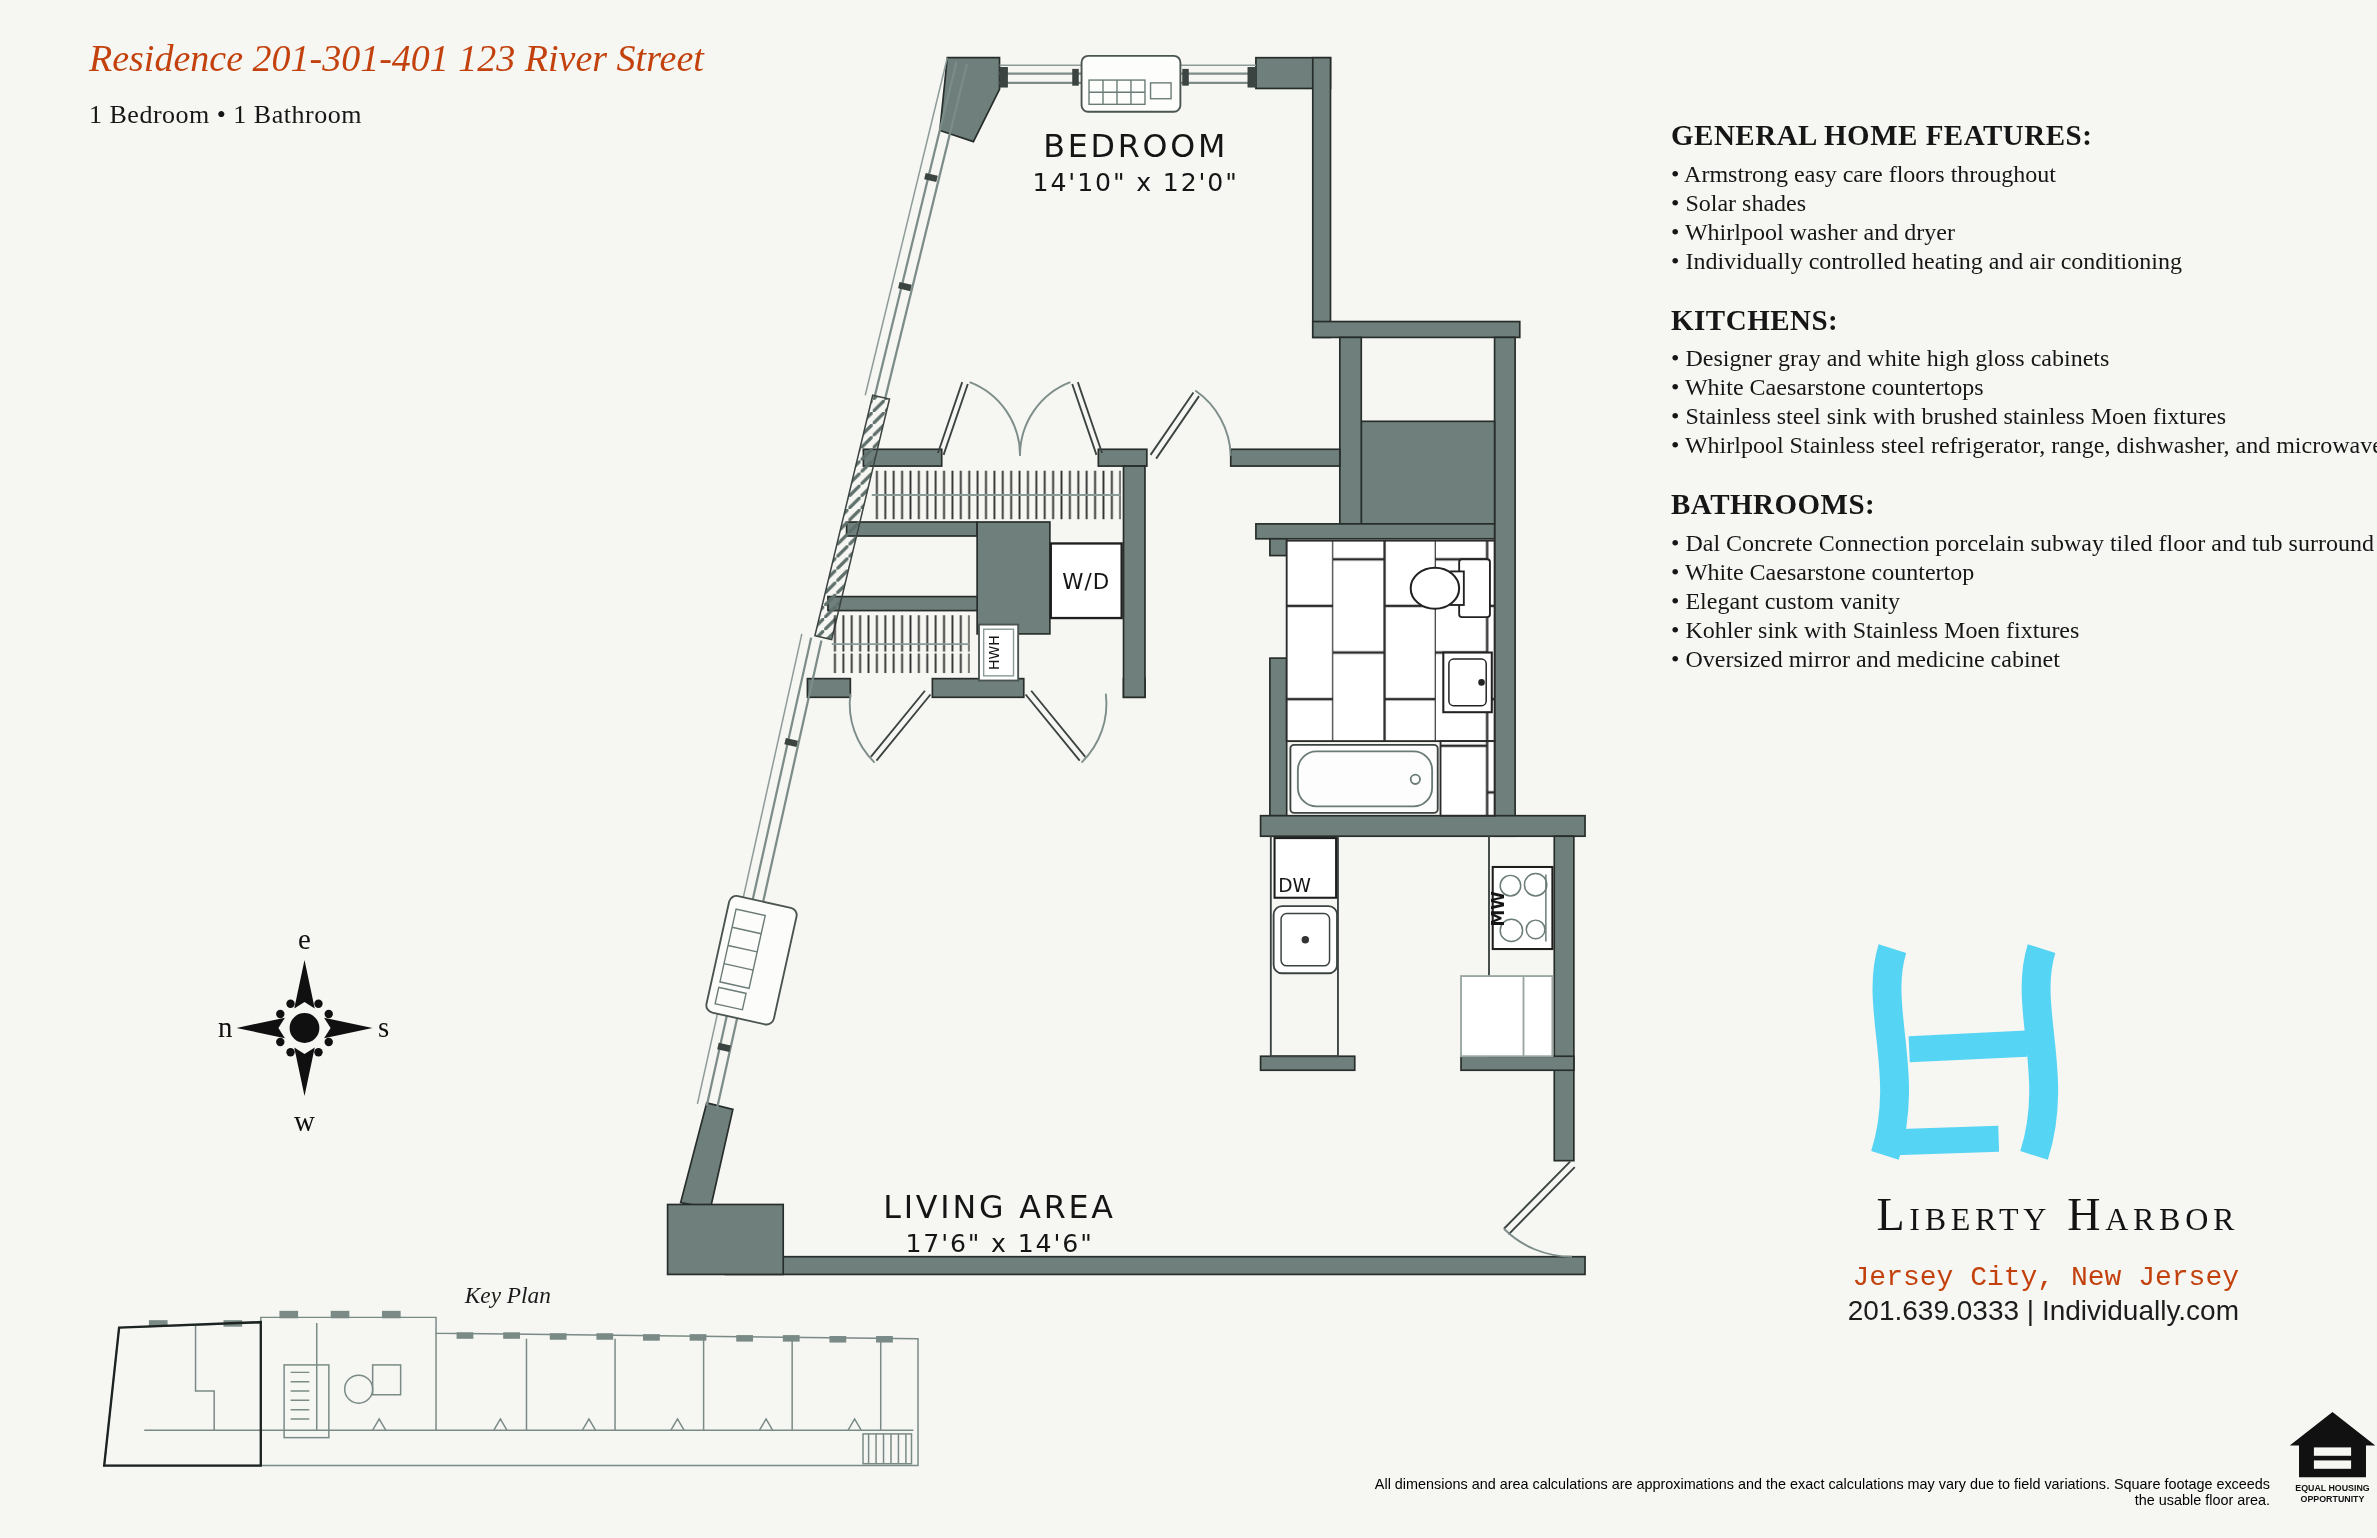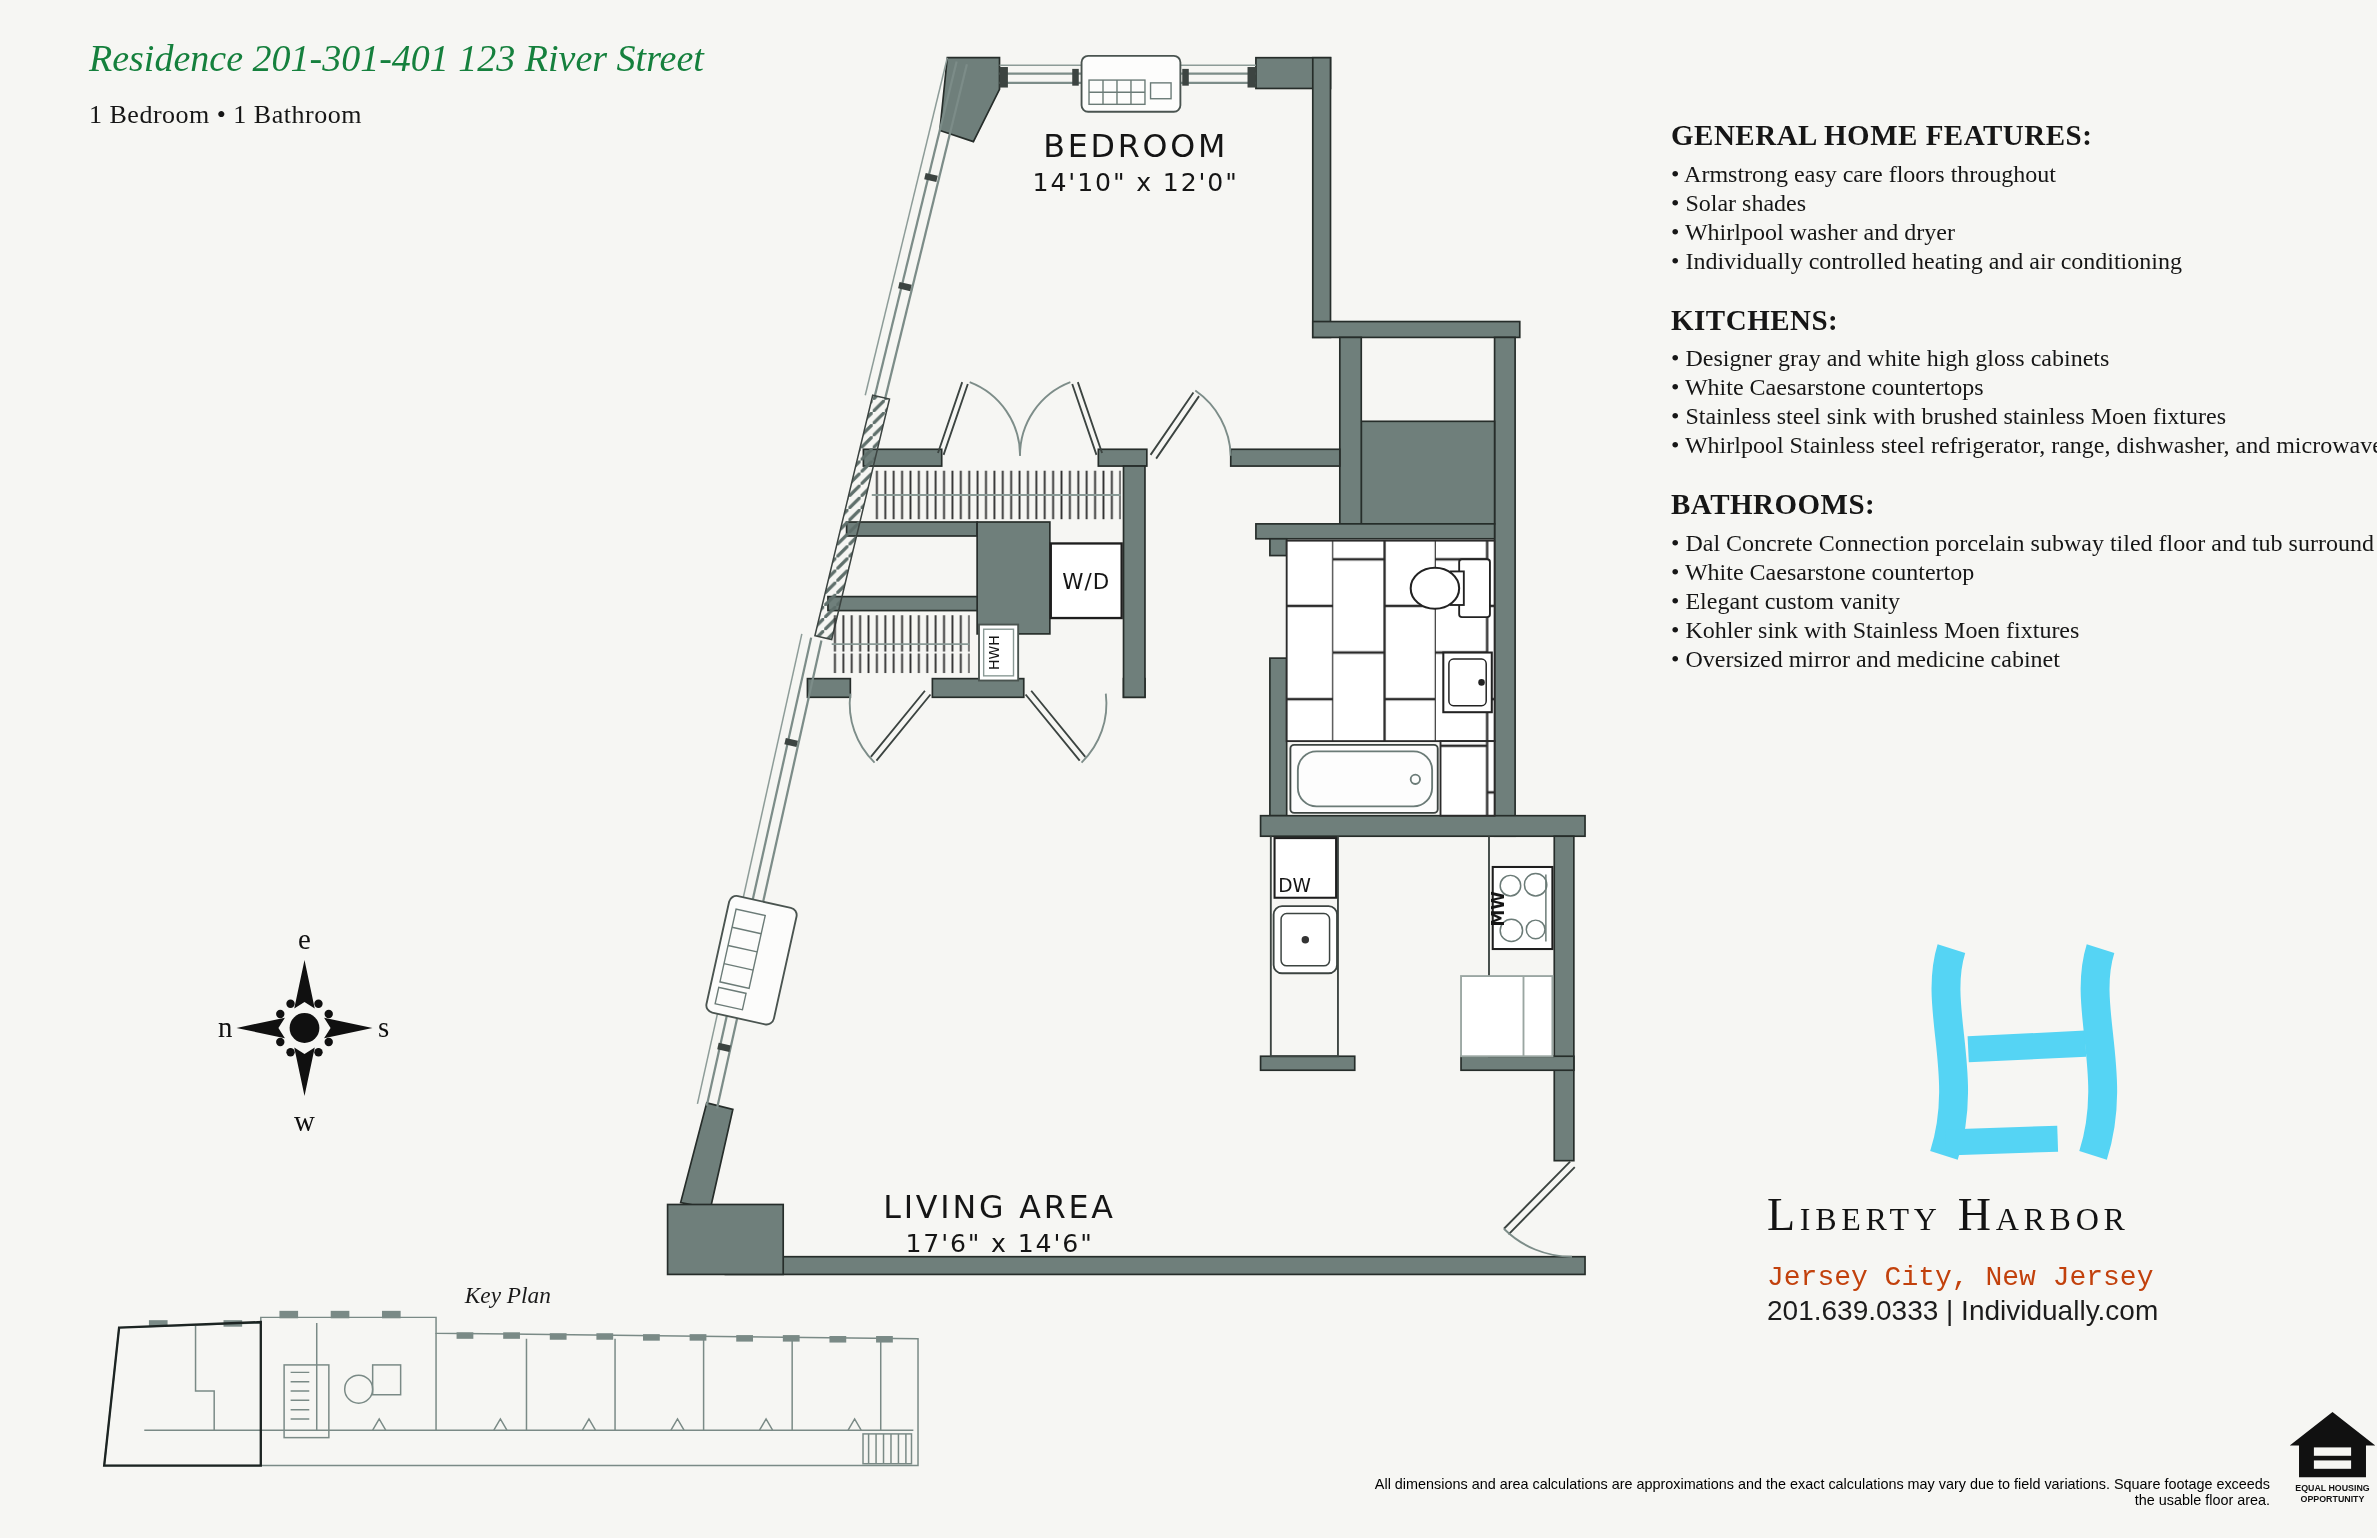--- a/index.html
+++ b/index.html
@@ -2,21 +2,21 @@
 <html style="font-size:15px"><head>
 <meta charset="utf-8">
 <style>
   * { margin:0; padding:0; box-sizing:border-box; }
   body { width:2377px; height:1538px; background:#f6f6f3; font-family:"Liberation Serif", serif; color:#161616; overflow:hidden; }
   .page { position:relative; width:2377px; height:1538px; }
 
   
   .header { position:absolute; left:89px; top:28px; }
   .title { font-size:60px; font-weight:700; letter-spacing:0.9px; color:#141414; }
-  .subtitle { font-size:38px; font-style:italic; margin-top:7.5px; color:#15803d; }
+  .subtitle { font-size:38px; font-style:italic; margin-top:7.5px; color:#c2410c; }
   .bedbath { font-size:26px; margin-top:20.5px; letter-spacing:0.5px; }
 
   
   .features { position:absolute; left:1671px; top:119px; width:722px; }
   .feat-section { margin-bottom:28px; }
   .feat-heading { font-size:29px; font-weight:700; letter-spacing:0.5px; margin-bottom:7.5px; }
   .feat-item { font-size:24px; line-height:29px; }
 
   
   .plan-svg { position:absolute; left:606px; top:26px; }
@@ -24,21 +24,21 @@
 
   
   .compass-svg { position:absolute; left:216px; top:932px; }
   .compass-letter { font-family:"Liberation Serif", serif; font-size:31px; fill:#101010; }
 
   
   .keyplan-svg { position:absolute; left:93px; top:1279px; }
   .keyplan-label { font-family:"Liberation Serif", serif; font-style:italic; font-size:25px; fill:#1a1a1a; }
 
   
-  .branding { position:absolute; left:1767px; top:943px; width:531px; text-align:left; }
+  .branding { position:absolute; left:1708px; top:943px; width:531px; text-align:right; }
   .logo-svg { display:block; margin:0 auto; }
   .brand-name { font-size:46px; font-variant:small-caps; letter-spacing:4.7px; margin-top:26px; color:#131313; }
   .brand-location { font-family:Liberation Mono, monospace; font-size:28px; margin-top:21px; color:#c2410c; }
   .brand-contact { font-family:"Liberation Sans", sans-serif; font-size:28px; margin-top:1.9px; color:#1c1c1c; }
 
   
   .disclaimer { position:absolute; left:1361px; top:1476px; width:909px; text-align:right;
                 font-family:"Liberation Sans", sans-serif; font-size:14.4px; color:#000; }
   .eho-svg { position:absolute; left:2286px; top:1408px; }
 </style>

